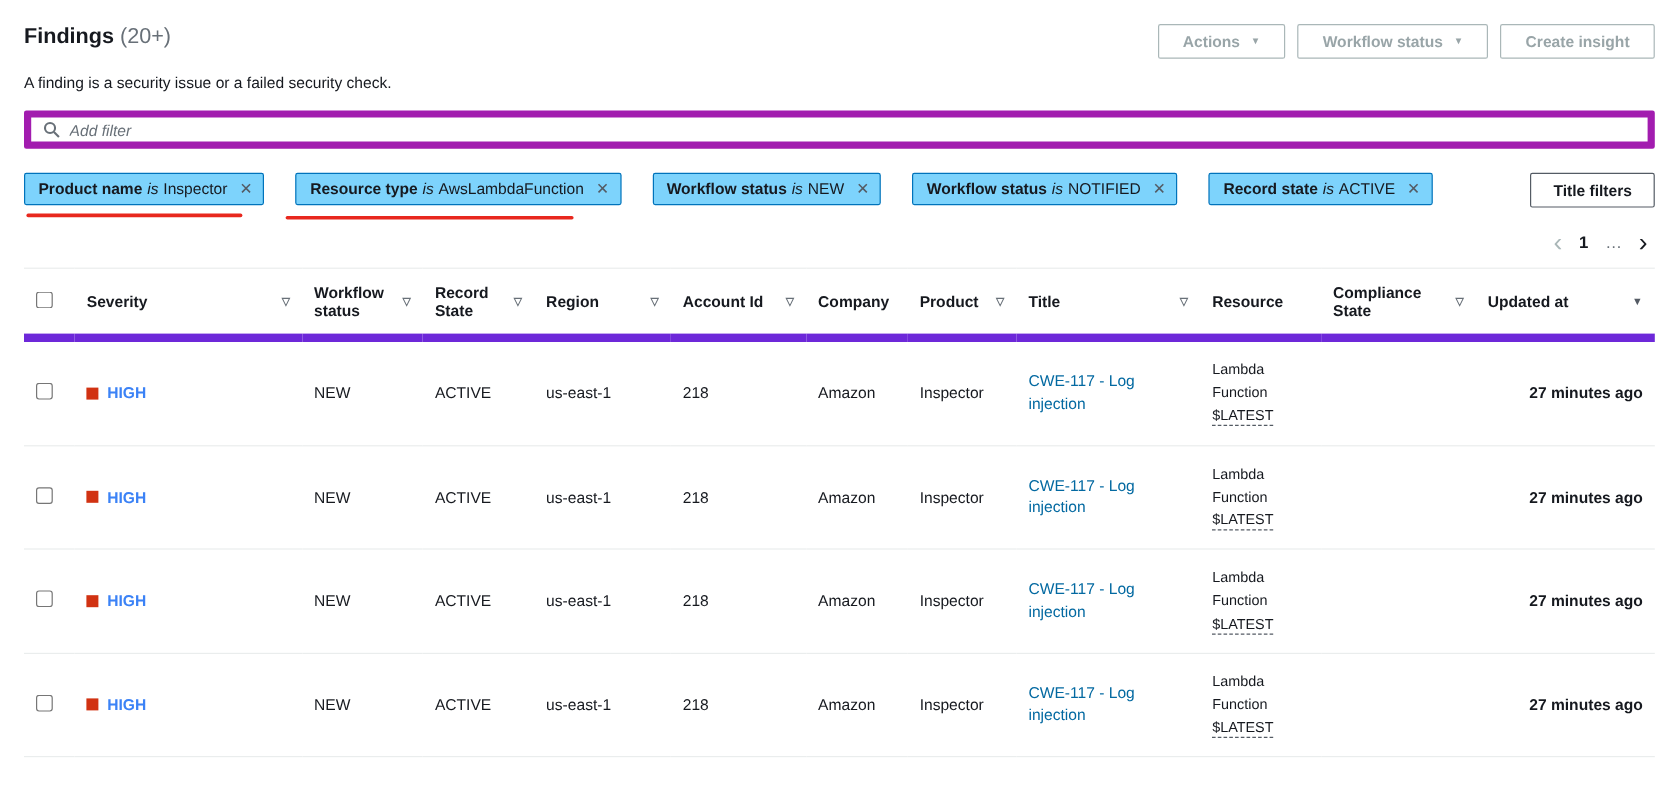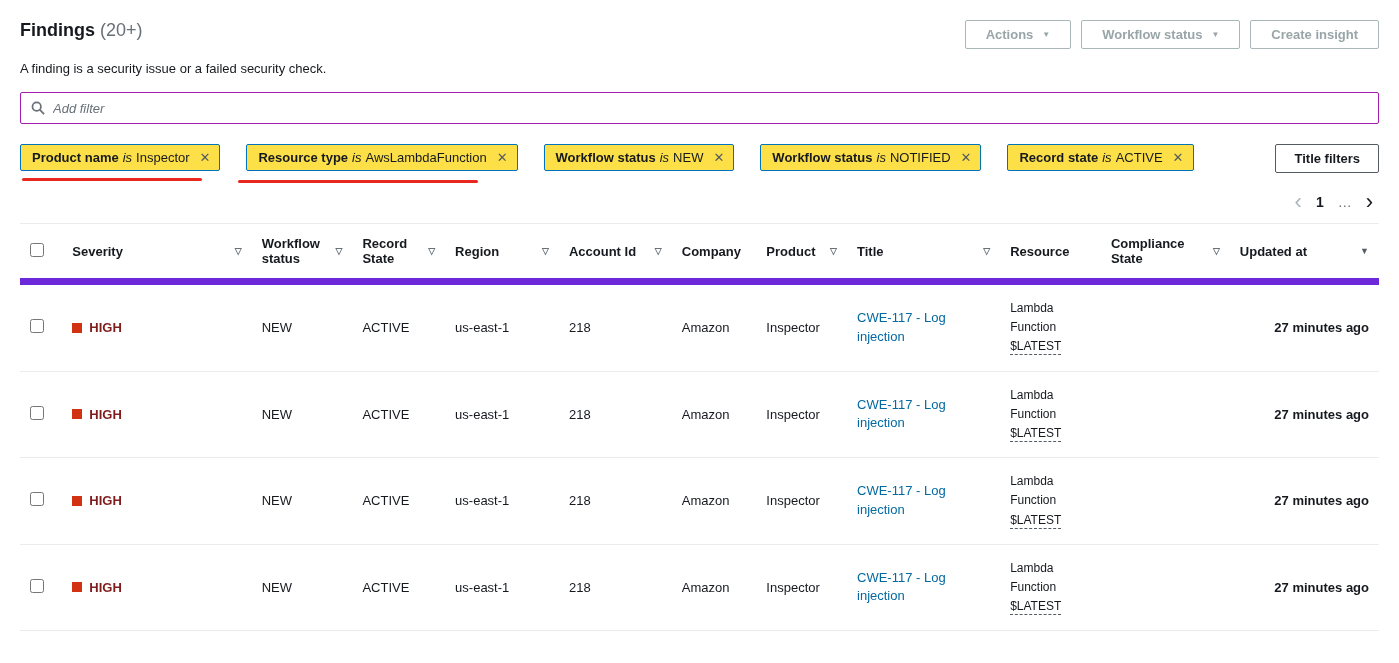--- a/index.html
+++ b/index.html
@@ -26,34 +26,34 @@
   button.btn {
     background: #fff; border: 1px solid #aab7b8; color: #99a5a8;
     font-weight: 700; font-size: 13px; padding: 6px 20px; border-radius: 2px;
     font-family: inherit; display: inline-flex; align-items: center; gap: 9px; cursor: default;
   }
   .btn .caret { font-size: 8px; color: #99a5a8; }
   .description { padding: 12px 20px 0; color: #16191f; }
 
   
   .filter-box {
-    margin: 16px 20px 0; border: 1px solid #a21caf; border-radius: 2px;
+    margin: 16px 20px 0; border: 6px solid #a21caf; border-radius: 2px;
     height: 32px; display: flex; align-items: center; padding: 0 10px; gap: 8px; background: #fff;
   }
   .filter-box input {
     border: none; outline: none; flex: 1; font-size: 13px; color: #16191f;
     font-family: inherit; background: transparent;
   }
   .filter-box input::placeholder { color: #687078; font-style: italic; }
 
   
   .chips-row { position: relative; display: flex; align-items: flex-start; margin: 20px 20px 0; padding-bottom: 16px; }
   .chips { display: flex; gap: 26px; flex: 1; flex-wrap: nowrap; }
   .chip {
-    display: inline-flex; align-items: flex-end; background: #fde047;
+    display: inline-flex; align-items: flex-end; background: #7dd3fc;
     border: 1px solid #0073bb; border-radius: 2px; padding: 5px 9px 5px 11px; white-space: nowrap;
     font-size: 13px;
   }
   .chip .t-name { font-weight: 700; margin-right: 4px; }
   .chip .t-op { font-style: italic; margin-right: 4px; }
   .chip .x { margin-left: 10px; color: #545b64; font-size: 13px; cursor: pointer; }
   .clear-btn {
     background: #fff; border: 1px solid #545b64; color: #16191f; font-weight: 700;
     font-size: 13px; padding: 6px 18px; border-radius: 2px; font-family: inherit; cursor: pointer;
     margin-left: 20px; white-space: nowrap;
@@ -75,21 +75,21 @@
     border-top: 1px solid #eaeded; border-bottom: 7px solid #6d28d9;
     padding: 12px 10px; text-align: left; font-size: 13px; vertical-align: middle;
   }
   .th-inner { display: flex; justify-content: space-between; align-items: center; gap: 4px; font-weight: 700; color: #16191f; }
   .sort { color: #687078; font-size: 9px; flex: none; cursor: pointer; }
   .sort.desc { color: #545b64; }
   tbody td { border-bottom: 1px solid #eaeded; padding: 14px 10px; vertical-align: middle; font-size: 13px; color: #16191f; }
   .col-check { text-align: left; }
   input[type="checkbox"] { width: 14px; height: 14px; cursor: pointer; }
 
-  .sev { color: #7f1d1d; font-weight: 700; display: inline-flex; align-items: center; gap: 7px; }
+  .sev { color: #3b82f6; font-weight: 700; display: inline-flex; align-items: center; gap: 7px; }
   .sev-square { width: 10px; height: 10px; background: #d13212; display: inline-block; flex: none; }
 
   a.finding-link { color: #0369a1; text-decoration: none; cursor: pointer; line-height: 1.45; display: inline-block; }
 
   td.resource-cell { font-size: 12px; line-height: 1.6; }
   .dashed { border-bottom: 1px dashed #545b64; padding-bottom: 1px; }
 
   td.updated { text-align: right; font-weight: 700; white-space: nowrap; }
 </style>
 </head>

